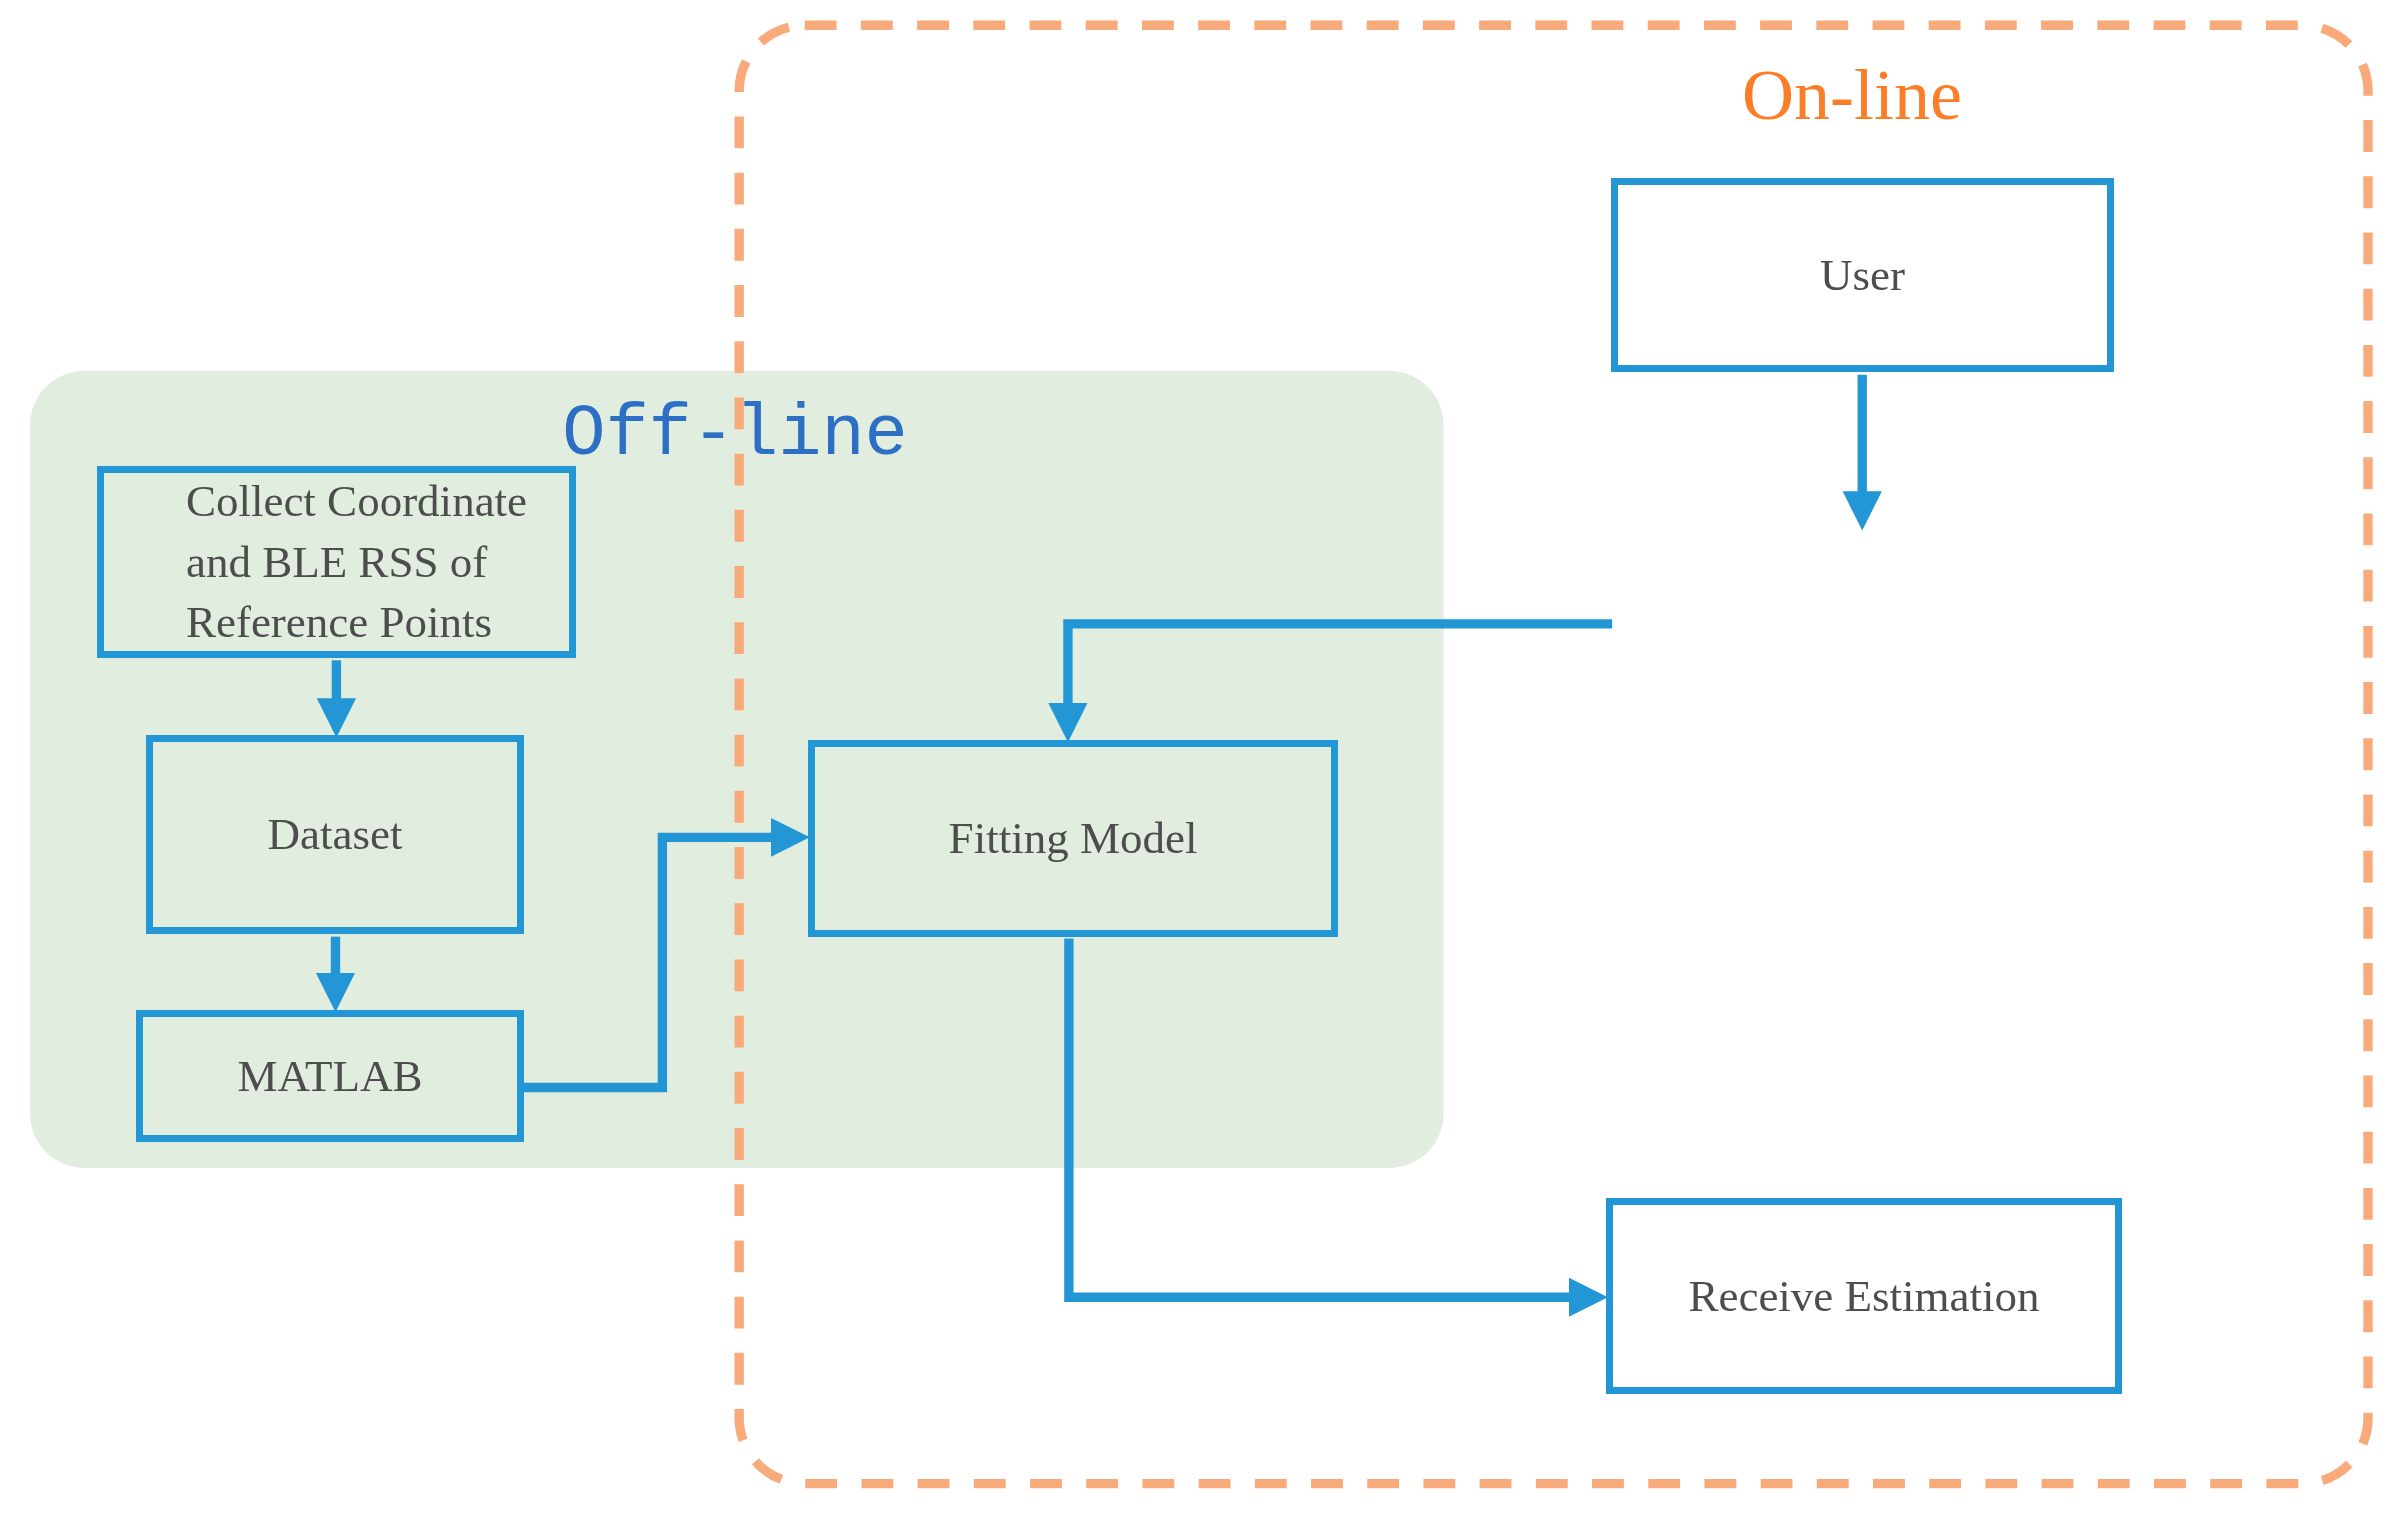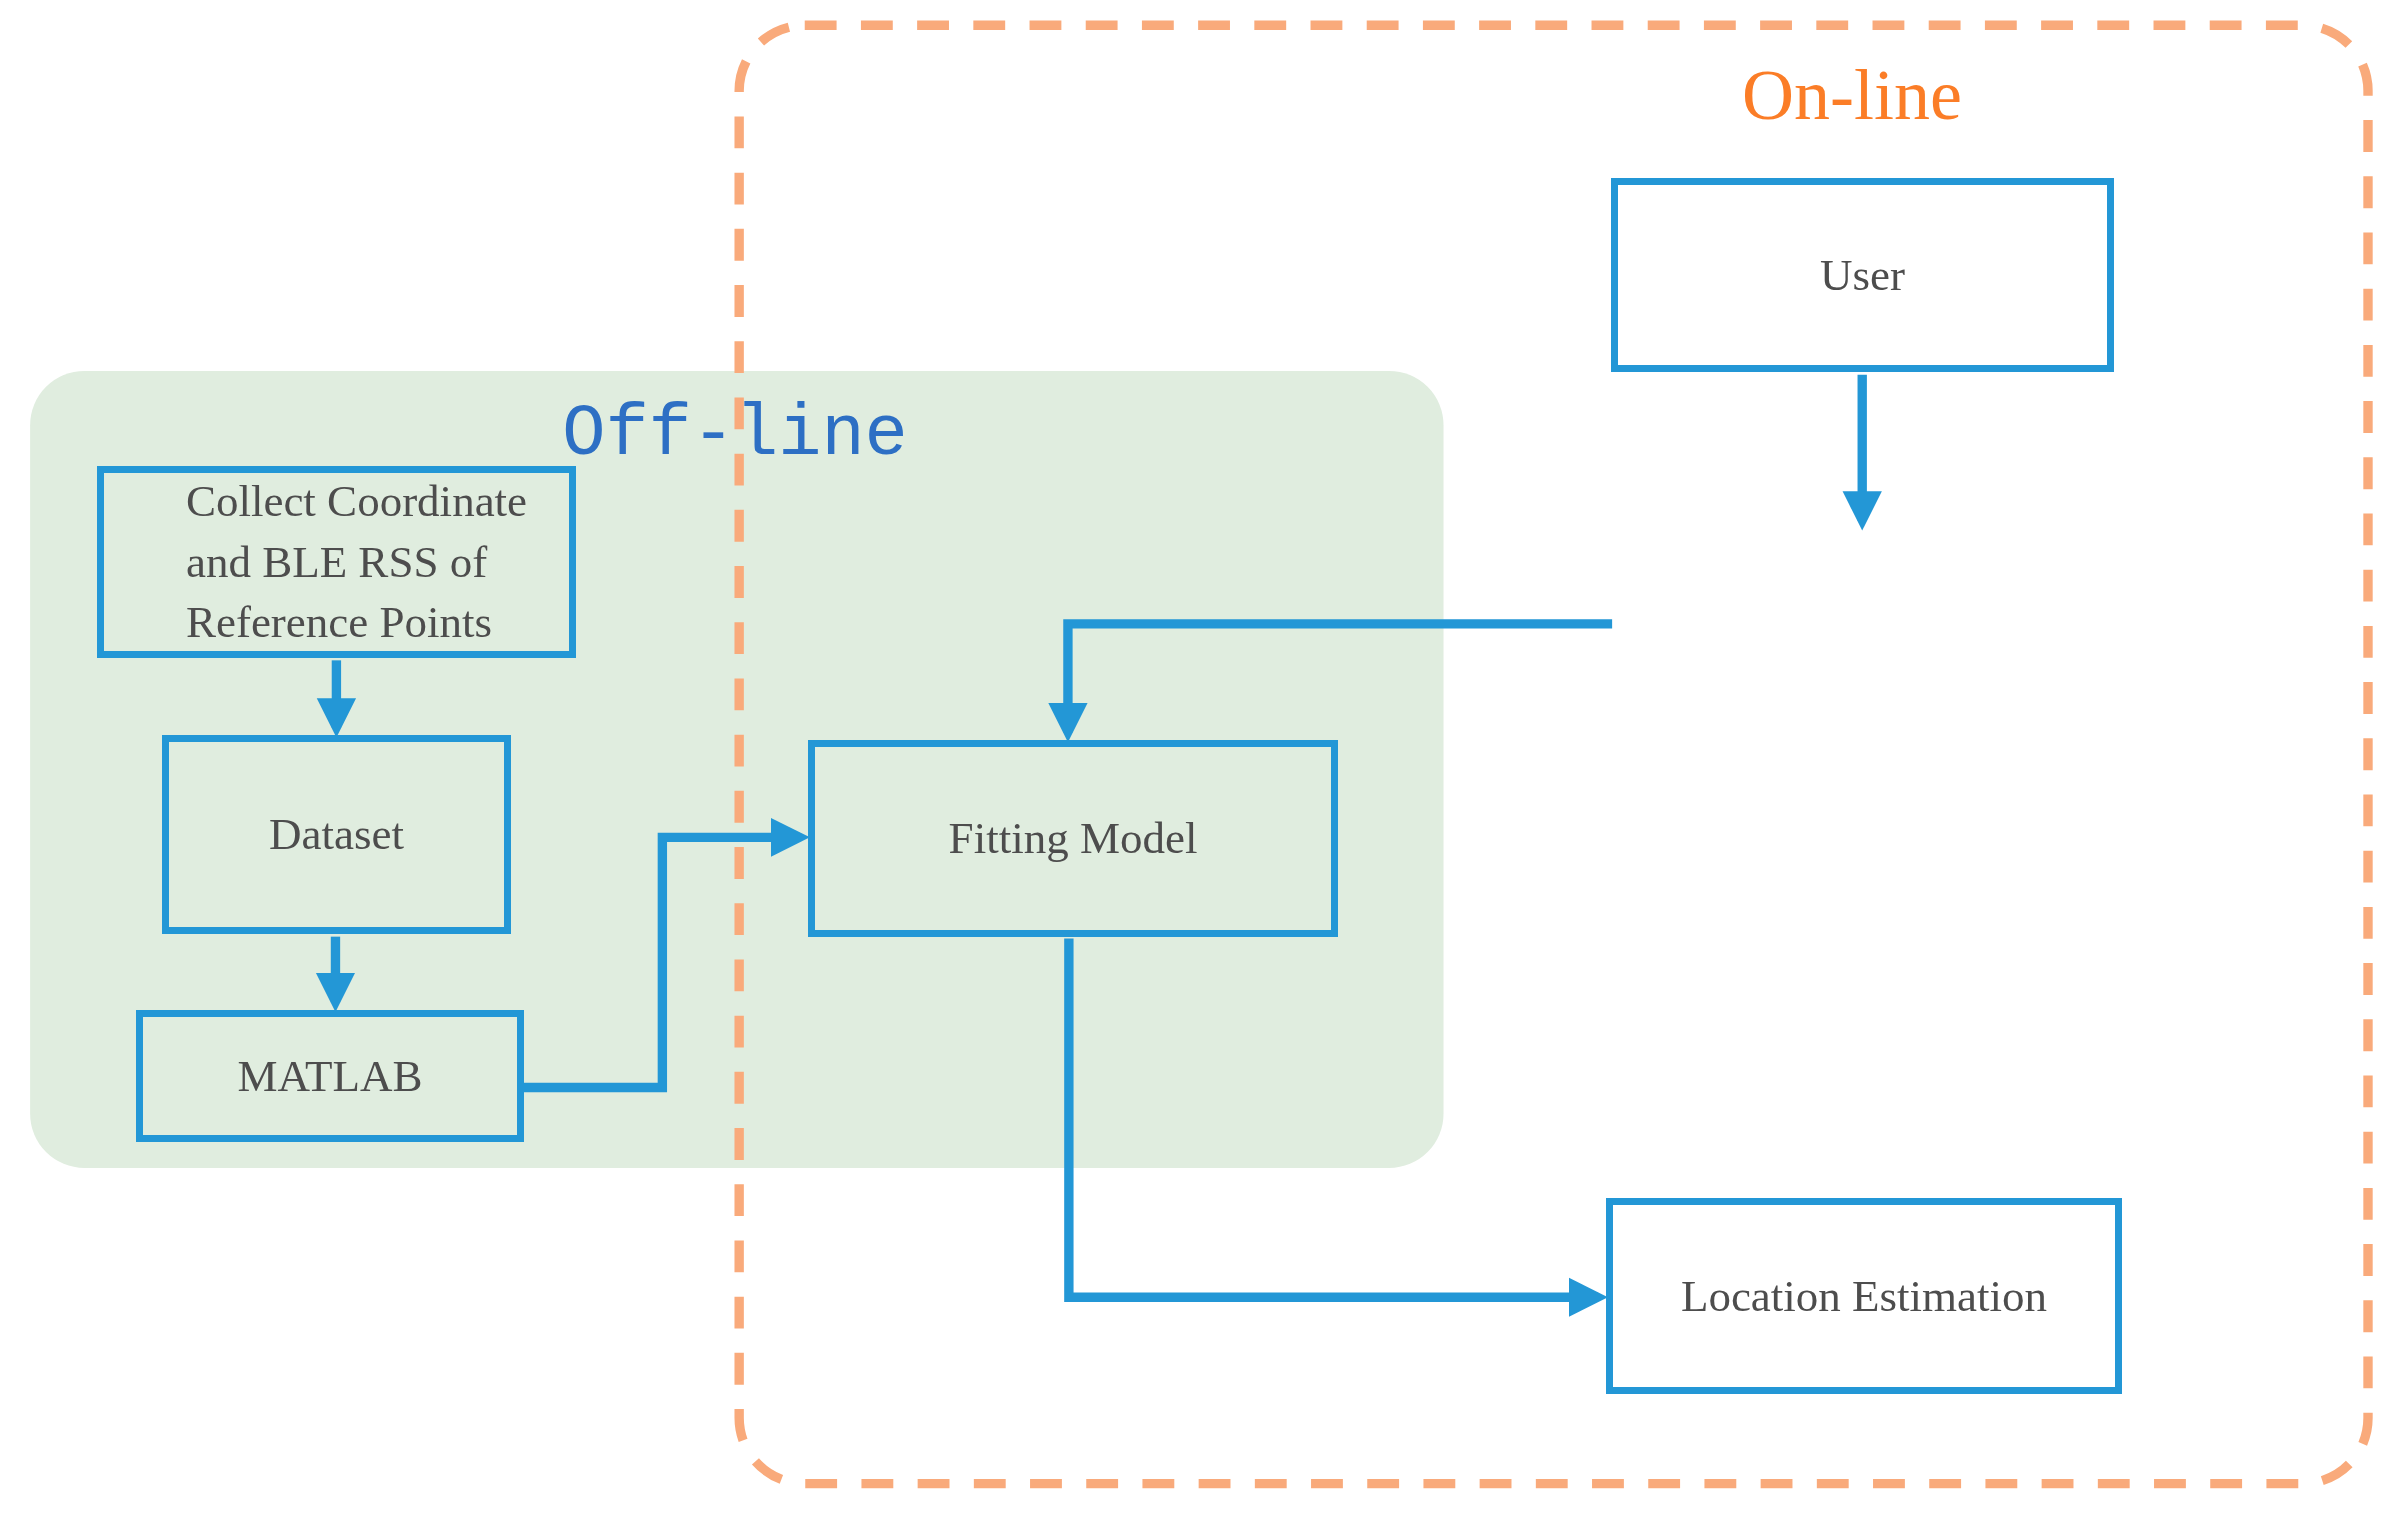--- a/index.html
+++ b/index.html
@@ -59,21 +59,21 @@
     z-index: 2;
     transform: translate(-50%, -50%);
     font-size: 72px;
     white-space: nowrap;
   }
   .region-label.offline { color: var(--offline-label-blue); font-family: Liberation Mono, monospace; }
   .region-label.online  { color: var(--online-label-orange); }
 
   
   .node.collect  { left: 97px;  top: 466px;  width: 479px; height: 192px; padding-left: 40px; }
-  .node.dataset  { left: 162px;  top: 735px;  width: 349px; height: 199px; }
+  .node.dataset  { left: 146px;  top: 735px;  width: 378px; height: 199px; }
   .node.matlab   { left: 136px;  top: 1010px; width: 388px; height: 132px; }
   .node.fitting  { left: 808px;  top: 740px;  width: 530px; height: 197px; }
   .node.user     { left: 1611px; top: 178px;  width: 503px; height: 194px; }
   .node.receive  { left: 1612px; top: 528px;  width: 503px; height: 200px; }
   .node.location { left: 1606px; top: 1198px; width: 516px; height: 196px; }
   .region-label.offline { left: 735px;  top: 435px; }
   .region-label.online  { left: 1852px; top: 95px; }
 </style>
 </head>
 <body>
@@ -114,16 +114,16 @@
 
   <div class="node dataset">Dataset</div>
 
   <div class="node matlab">MATLAB</div>
 
   <div class="node fitting">Fitting Model</div>
 
   <div class="node user white">User</div>
 
 
-  <div class="node location white">Location Estimation</div>
+  <div class="node location white">Receive Estimation</div>
 
 </div>
 
 
 </body></html>

